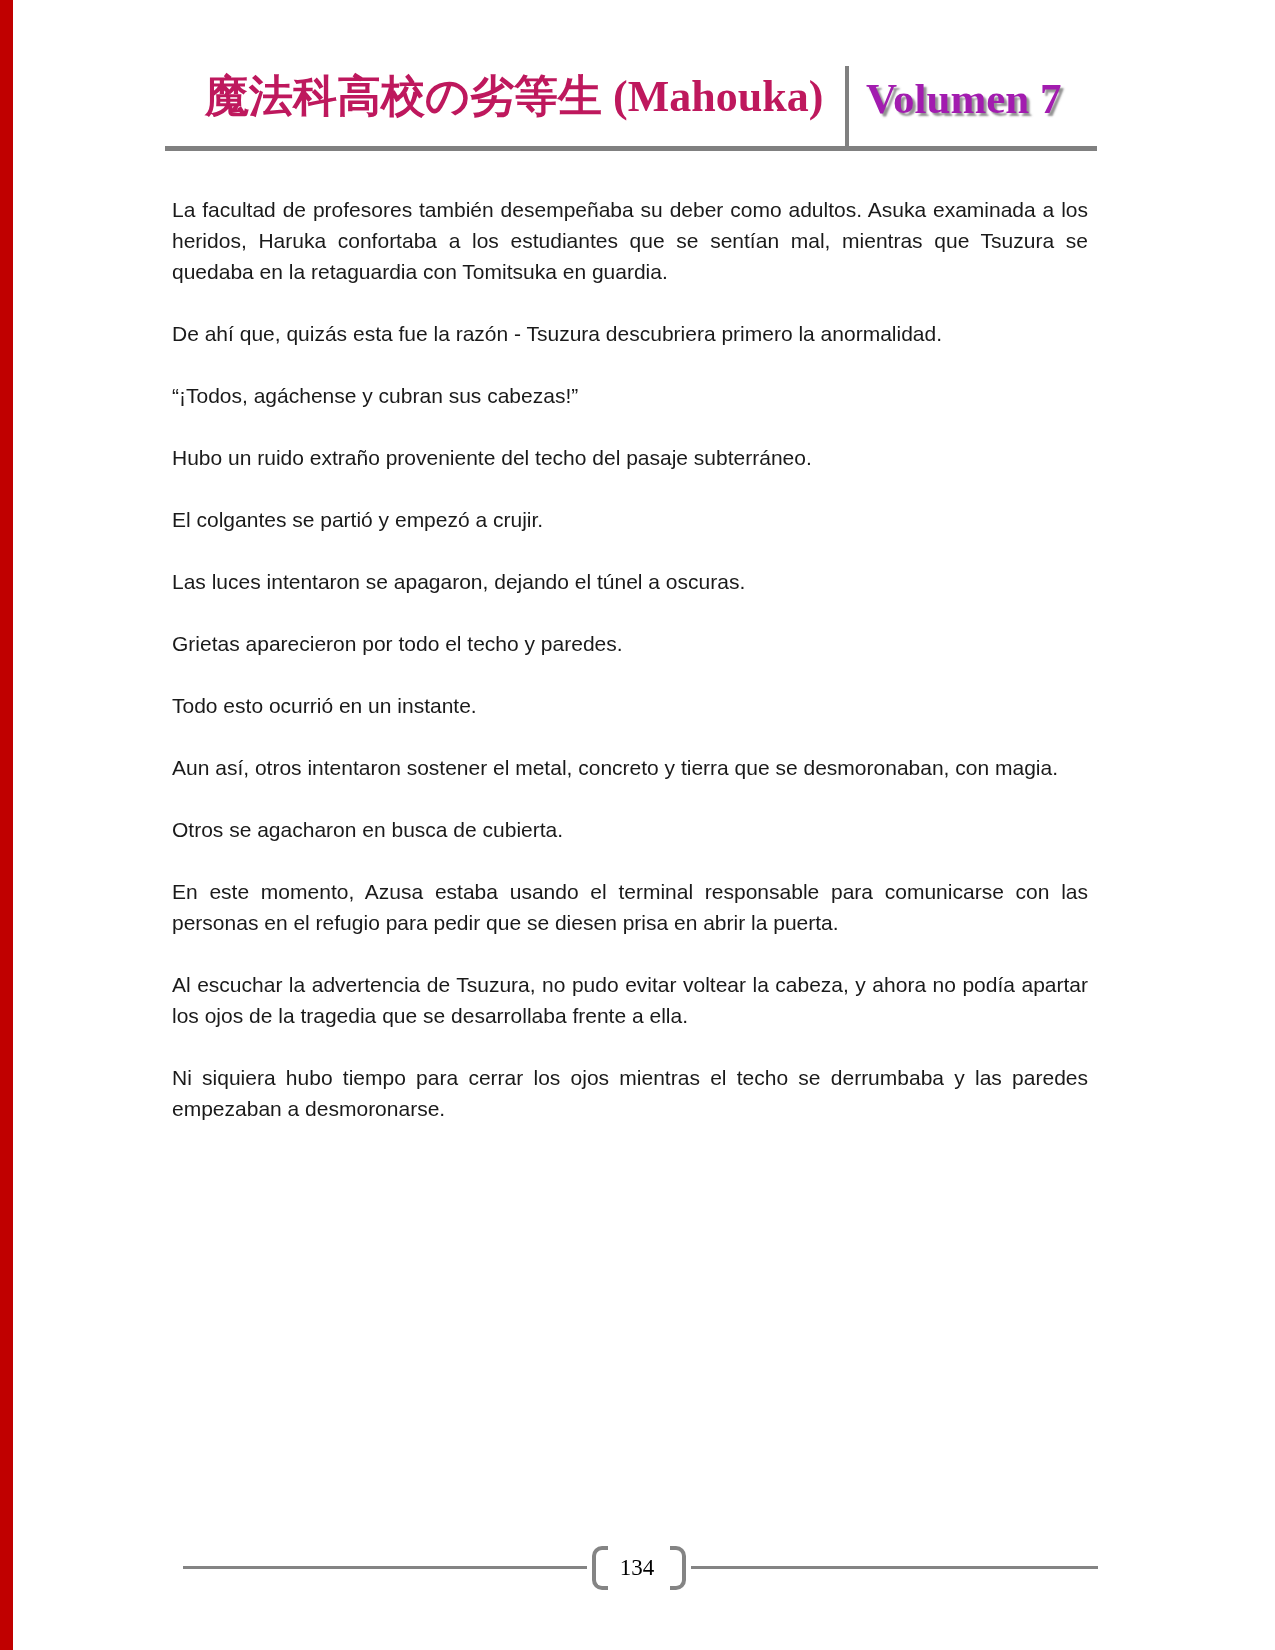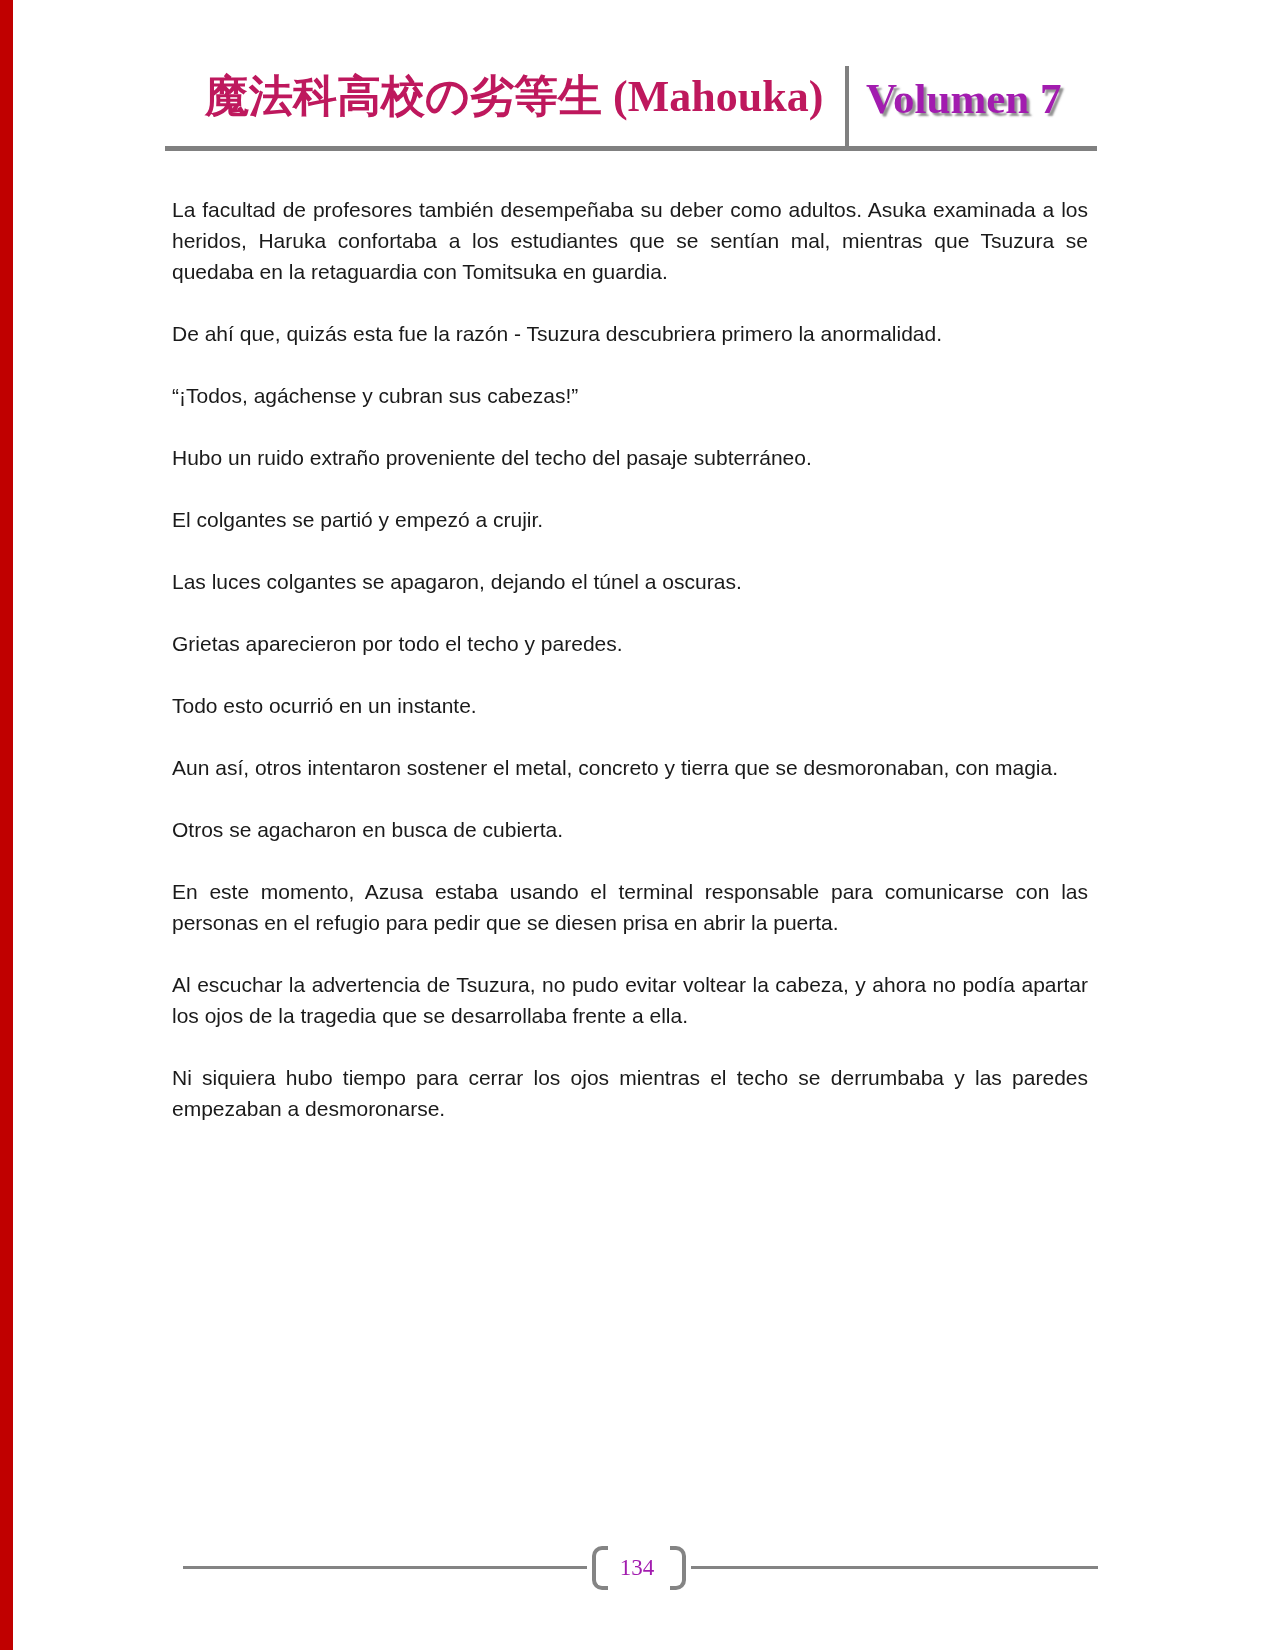--- a/index.html
+++ b/index.html
@@ -55,40 +55,40 @@
   .footer-bracket {
     position:absolute; top:1546px; width:12px; height:36px;
     border:4px solid #848484;
   }
   .footer-bracket.left  { left:592px; border-right:none; border-radius:10px 0 0 10px; }
   .footer-bracket.right { left:670px; border-left:none;  border-radius:0 10px 10px 0; }
   .page-number {
     position:absolute; left:596px; top:1555px; width:82px;
     text-align:center;
     font-family:"Liberation Serif", serif;
-    font-size:23px; line-height:26px; color:#a21caf;
+    font-size:23px; line-height:26px; color:#000000;
   }
 </style>
 </head>
 <body>
 
 <div class="edge-stripe"></div>
 
 <div class="header-title">魔法科高校の劣等生 (Mahouka)</div>
 <div class="header-divider"></div>
 <div class="volume-label">Volumen 7</div>
 <div class="header-rule"></div>
 
 <div class="body-content">
     <p>La facultad de profesores también desempeñaba su deber como adultos. Asuka examinada a los heridos, Haruka confortaba a los estudiantes que se sentían mal, mientras que Tsuzura se quedaba en la retaguardia con Tomitsuka en guardia.</p>
     <p>De ahí que, quizás esta fue la razón - Tsuzura descubriera primero la anormalidad.</p>
     <p>“¡Todos, agáchense y cubran sus cabezas!”</p>
     <p>Hubo un ruido extraño proveniente del techo del pasaje subterráneo.</p>
     <p>El colgantes se partió y empezó a crujir.</p>
-    <p>Las luces colgantes se apagaron, dejando el túnel a oscuras.</p>
+    <p>Las luces intentaron se apagaron, dejando el túnel a oscuras.</p>
     <p>Grietas aparecieron por todo el techo y paredes.</p>
     <p>Todo esto ocurrió en un instante.</p>
     <p>Aun así, otros intentaron sostener el metal, concreto y tierra que se desmoronaban, con magia.</p>
     <p>Otros se agacharon en busca de cubierta.</p>
     <p class="break-before">En este momento, Azusa estaba usando el terminal responsable para comunicarse con las personas en el refugio para pedir que se diesen prisa en abrir la puerta.</p>
     <p>Al escuchar la advertencia de Tsuzura, no pudo evitar voltear la cabeza, y ahora no podía apartar los ojos de la tragedia que se desarrollaba frente a ella.</p>
     <p>Ni siquiera hubo tiempo para cerrar los ojos mientras el techo se derrumbaba y las paredes empezaban a desmoronarse.</p>
   </div>
 
 <div class="footer-line left"></div>

